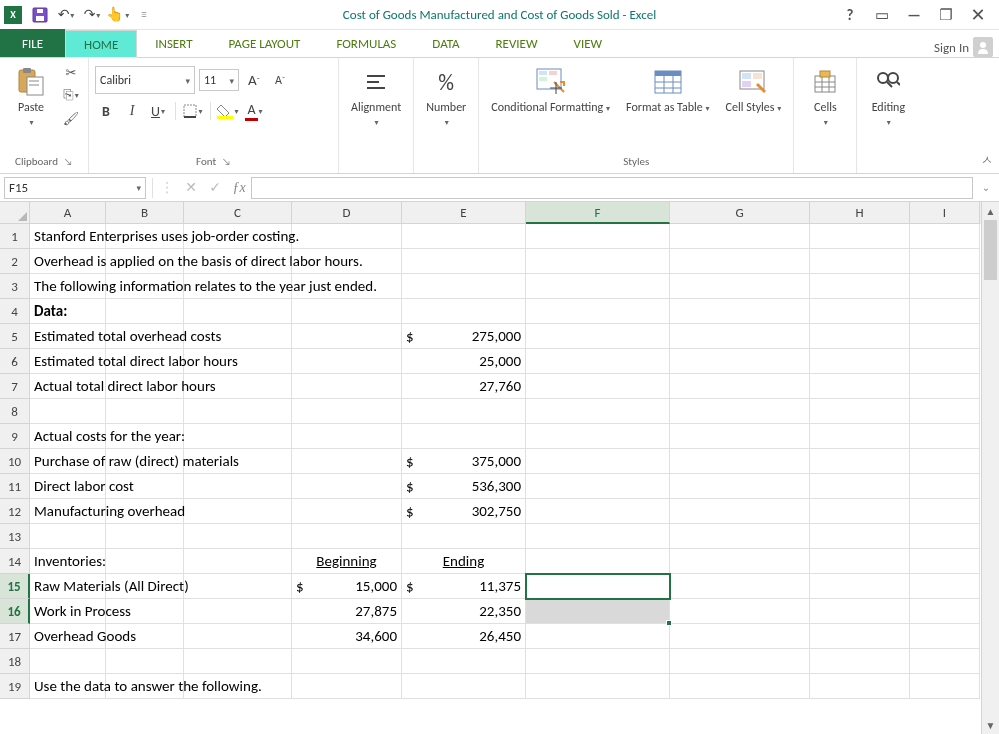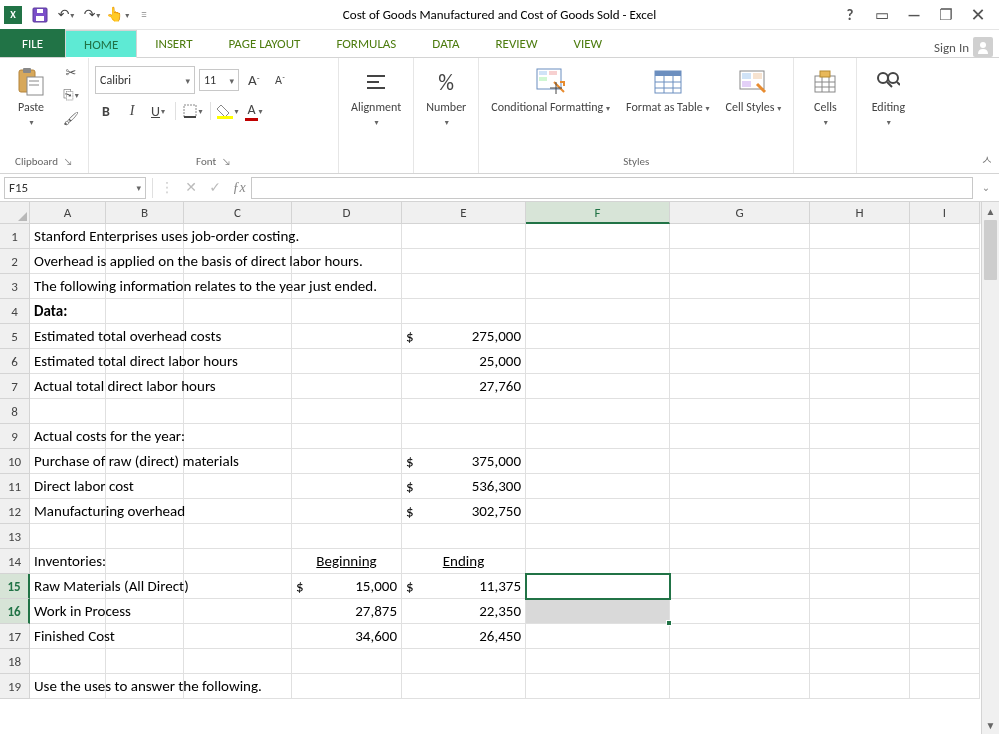--- a/index.html
+++ b/index.html
@@ -4,21 +4,21 @@
 <style>
 * { box-sizing: border-box; margin: 0; padding: 0; font-family: "Segoe UI", Calibri, Arial, sans-serif; }
 body { background: #fff; width: 999px; height: 734px; overflow: hidden; font-size: 13px; color: #333; }
 
 
 .titlebar { height: 30px; display: flex; align-items: center; background: #fff; border-bottom: 1px solid #e5e5e5; position: relative; }
 .qat { display: flex; align-items: center; gap: 2px; padding-left: 4px; }
 .qat-btn { width: 24px; height: 24px; display: flex; align-items: center; justify-content: center; cursor: pointer; color: #444; font-size: 14px; }
 .excel-icon { width: 18px; height: 18px; background: #217346; display: flex; align-items: center; justify-content: center; color: #fff; font-size: 10px; font-weight: bold; margin-right: 4px; }
 .save-icon svg { width: 16px; height: 16px; }
-.title-text { position: absolute; left: 0; right: 0; text-align: center; font-size: 13px; color: #000000; pointer-events: none; }
+.title-text { position: absolute; left: 0; right: 0; text-align: center; font-size: 13px; color: #0f766e; pointer-events: none; }
 .winbtns { margin-left: auto; display: flex; align-items: center; gap: 6px; padding-right: 8px; }
 .winbtn { width: 26px; height: 24px; display: flex; align-items: center; justify-content: center; cursor: pointer; color: #555; font-size: 15px; }
 
 
 .ribbon-tabs { height: 28px; display: flex; align-items: flex-end; border-bottom: 1px solid #d4d4d4; padding-left: 0; position: relative; }
 .file-tab { background: #217346; color: #fff; height: 28px; padding: 0 22px; display: flex; align-items: center; font-size: 13px; cursor: pointer; }
 .tab { height: 28px; padding: 0 18px; display: flex; align-items: center; font-size: 13px; color: #4d7c0f; cursor: pointer; }
 .tab.active { border: 1px solid #d4d4d4; border-bottom: 1px solid #fff; margin-bottom: -1px; background: #5eead4; color: #217346; }
 .signin { margin-left: auto; display: flex; align-items: center; gap: 4px; padding-right: 6px; color: #555; font-size: 13px; }
 .avatar { width: 20px; height: 20px; background: #d0d0d0; border-radius: 2px; display: flex; align-items: center; justify-content: center; }
@@ -603,21 +603,21 @@
           <div class="cell cF fill" style="position: relative;">
             <div class="fill-handle"></div>
           </div>
           <div class="cell cG"></div>
           <div class="cell cH"></div>
           <div class="cell cI"></div>
         </div>
         <div class="row">
           <div class="row-h">17</div>
           <div class="cell cA indent" style="overflow: visible;">
-            <span class="t">Finished Cost</span>
+            <span class="t">Overhead Goods</span>
           </div>
           <div class="cell cB"></div>
           <div class="cell cC"></div>
           <div class="cell cD num">
             <span class="t">34,600</span>
           </div>
           <div class="cell cE num">
             <span class="t">26,450</span>
           </div>
           <div class="cell cF"></div>
@@ -633,21 +633,21 @@
           <div class="cell cD"></div>
           <div class="cell cE"></div>
           <div class="cell cF"></div>
           <div class="cell cG"></div>
           <div class="cell cH"></div>
           <div class="cell cI"></div>
         </div>
         <div class="row">
           <div class="row-h">19</div>
           <div class="cell cA" style="overflow: visible;">
-            <span class="t">Use the uses to answer the following.</span>
+            <span class="t">Use the data to answer the following.</span>
           </div>
           <div class="cell cB"></div>
           <div class="cell cC"></div>
           <div class="cell cD"></div>
           <div class="cell cE"></div>
           <div class="cell cF"></div>
           <div class="cell cG"></div>
           <div class="cell cH"></div>
           <div class="cell cI"></div>
         </div>

